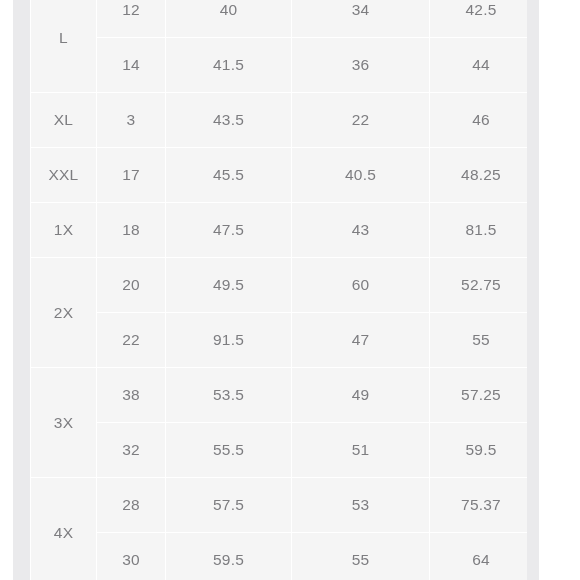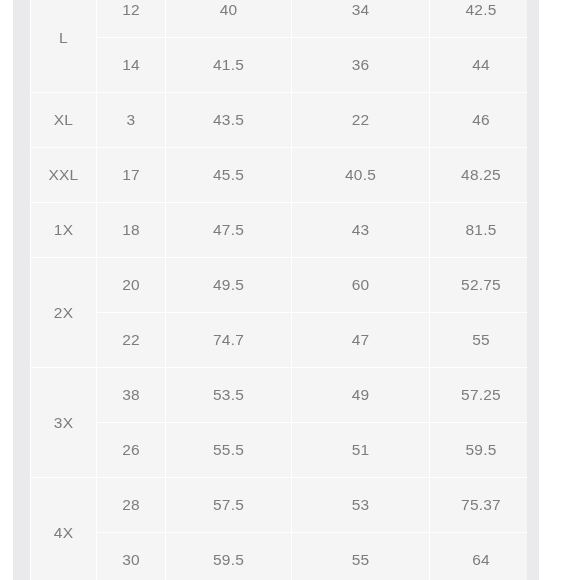--- a/index.html
+++ b/index.html
@@ -136,33 +136,33 @@
           </tr>
           <tr>
             <td class="size-label" rowspan="2">2X</td>
             <td>20</td>
             <td>49.5</td>
             <td>60</td>
             <td>52.75</td>
           </tr>
           <tr>
             <td>22</td>
-            <td>74.7</td>
+            <td>91.5</td>
             <td>47</td>
             <td>55</td>
           </tr>
           <tr>
             <td class="size-label" rowspan="2">3X</td>
             <td>38</td>
             <td>53.5</td>
             <td>49</td>
             <td>57.25</td>
           </tr>
           <tr>
-            <td>26</td>
+            <td>32</td>
             <td>55.5</td>
             <td>51</td>
             <td>59.5</td>
           </tr>
           <tr>
             <td class="size-label" rowspan="2">4X</td>
             <td>28</td>
             <td>57.5</td>
             <td>53</td>
             <td>75.37</td>

